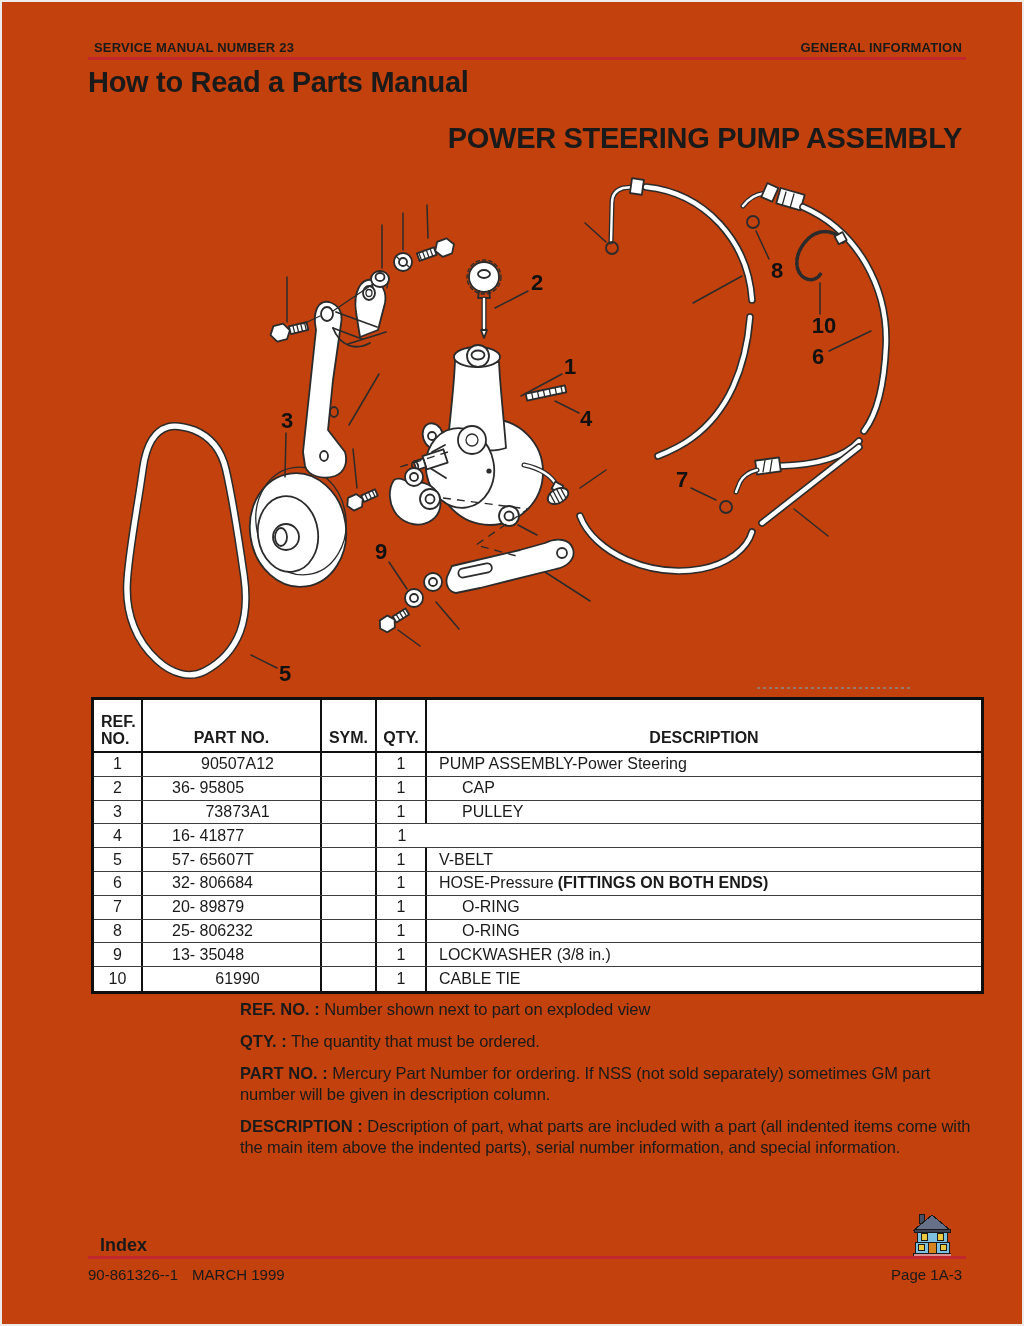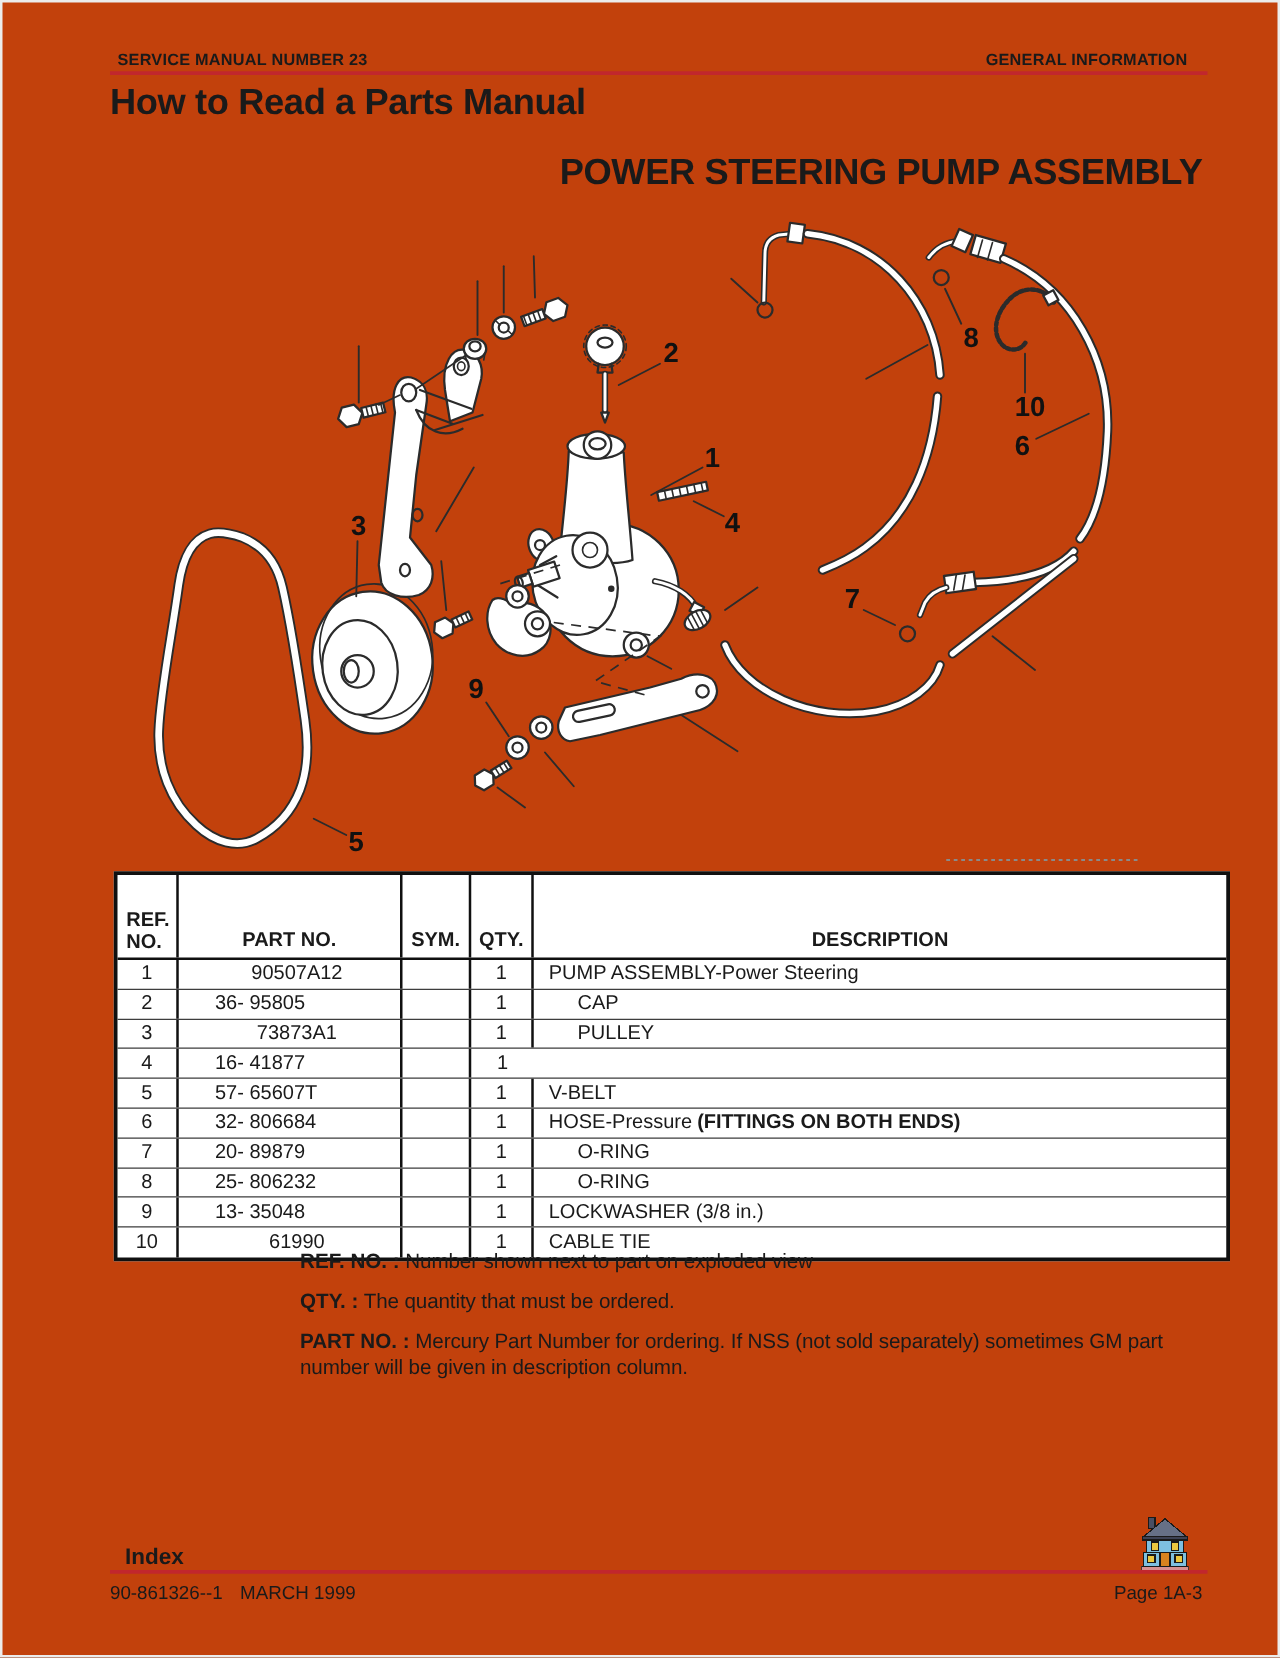--- a/index.html
+++ b/index.html
@@ -5,21 +5,21 @@
   html,body{margin:0;padding:0;background:#9a9a9a;}
   *{box-sizing:border-box;}
   #page{
     position:relative;width:1024px;height:1326px;background:#c2410c;
     font-family:"Liberation Sans",sans-serif;color:#1a1a1a;margin:0 auto;
     box-shadow:inset 0 0 0 2px #ececec;overflow:hidden;
   }
   
   .hdr-small{position:absolute;top:40px;font-size:13px;font-weight:bold;letter-spacing:.2px;}
   #hdr-left{left:94px;}
-  #hdr-right{right:74px;}
+  #hdr-right{right:62px;}
   .redline{position:absolute;left:88px;width:878px;height:3px;background:var(--red);}
   #redline-top{top:57px;}
   #page-title{position:absolute;left:88px;top:66px;font-size:29px;font-weight:bold;letter-spacing:-.3px;}
   #diagram-title{position:absolute;right:62px;top:122px;font-size:29px;font-weight:bold;letter-spacing:-.3px;}
   
   #art{position:absolute;left:0;top:0;width:1024px;height:700px;}
   #art path,#art circle,#art ellipse,#art line,#art rect,#art polygon{vector-effect:none;}
   .ln{stroke:#2b2b2b;stroke-width:1.8;fill:none;stroke-linecap:round;stroke-linejoin:round;}
   .lnf{stroke:#2b2b2b;stroke-width:1.8;fill:#fff;stroke-linejoin:round;}
   .thin{stroke:#2b2b2b;stroke-width:1.3;fill:none;stroke-linecap:round;}
@@ -29,21 +29,21 @@
   .t2{stroke:#ffffff;stroke-width:4.4;fill:none;stroke-linecap:round;}
   .s1{stroke:#2b2b2b;stroke-width:5;fill:none;stroke-linecap:round;}
   .s2{stroke:#ffffff;stroke-width:2.4;fill:none;stroke-linecap:round;}
   .b1{stroke:#2b2b2b;stroke-width:8.4;fill:none;stroke-linecap:round;stroke-linejoin:round;}
   .b2{stroke:#ffffff;stroke-width:5.4;fill:none;stroke-linecap:round;stroke-linejoin:round;}
   .callout{position:absolute;transform:translate(-50%,-55%);font-size:22px;font-weight:bold;color:#111;}
   .artifact{stroke:#8a8a8a;stroke-width:1.6;stroke-dasharray:3 3;}
   
   #parts-table{position:absolute;left:91px;top:697px;width:893px;border:3px solid #101010;background:#fff;}
   .thead,.trow{display:grid;grid-template-columns:49px 179px 55px 50px auto;}
-  .thead{height:68px;border-bottom:2px solid #101010;}
+  .thead{height:53px;border-bottom:2px solid #101010;}
   .trow{height:23.8px;border-bottom:1px solid #3d3d3d;}
   .trow:last-child{border-bottom:none;}
   .cell{border-right:2px solid #101010;display:flex;align-items:center;font-size:16px;overflow:hidden;white-space:nowrap;}
   .cell:last-child{border-right:none;}
   .hcell{align-items:flex-end;font-weight:bold;padding-bottom:4px;justify-content:center;}
   .hc-ref{flex-direction:column;align-items:flex-start;justify-content:flex-end;padding-left:7px;line-height:17px;}
   .c-ref{justify-content:center;}
   .c-part.pleft{padding-left:29px;}
   .c-part.pcenter{justify-content:center;padding-left:12px;}
   .c-qty{justify-content:center;}
@@ -383,20 +383,21 @@
             <span>CABLE TIE</span>
           </div>
         </div>
       </div>
   </div>
 
   <div id="notes">
     <div class="note"><b>REF. NO. :</b><span> Number shown next to part on exploded view</span></div>
     <div class="note"><b>QTY. :</b><span> The quantity that must be ordered.</span></div>
     <div class="note"><b>PART NO. :</b><span> Mercury Part Number for ordering. If NSS (not sold separately) sometimes GM part number will be given in description column.</span></div>
+    <div class="note"><b>DESCRIPTION :</b><span> Description of part, what parts are included with a part (all indented items come with the main item above the indented parts), serial number information, and special information.</span></div>
   </div>
 
   <div id="index-label">Index</div>
   <svg id="home-icon" viewBox="0 0 38 44" shape-rendering="crispEdges">
     <rect x="6" y="1" width="5" height="9" fill="#4a4f63" stroke="#1a1a1a"></rect>
     <polygon points="1,17 19,2 37,17" fill="#667086" stroke="#1a1a1a"></polygon>
     <rect x="1" y="16" width="36" height="3" fill="#3d4254" stroke="#1a1a1a"></rect>
     <rect x="4" y="19" width="30" height="10" fill="#7ec0e0" stroke="#1a1a1a"></rect>
     <rect x="8" y="20.5" width="6" height="7" fill="#ecc83f" stroke="#1a1a1a"></rect>
     <rect x="24" y="20.5" width="6" height="7" fill="#ecc83f" stroke="#1a1a1a"></rect>

